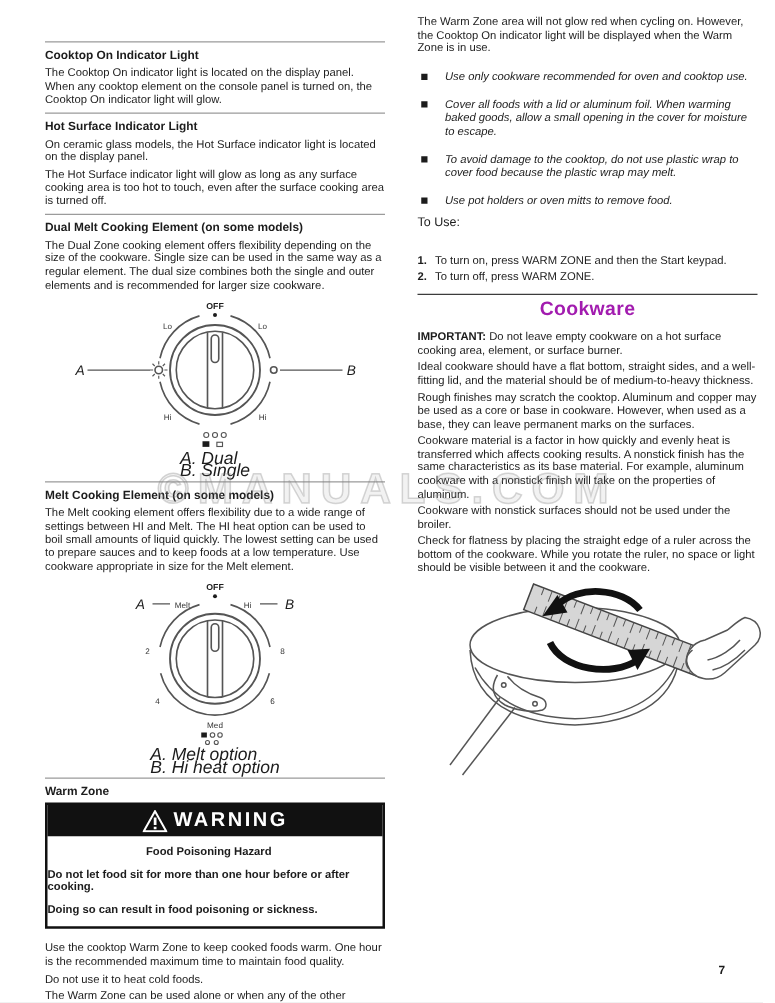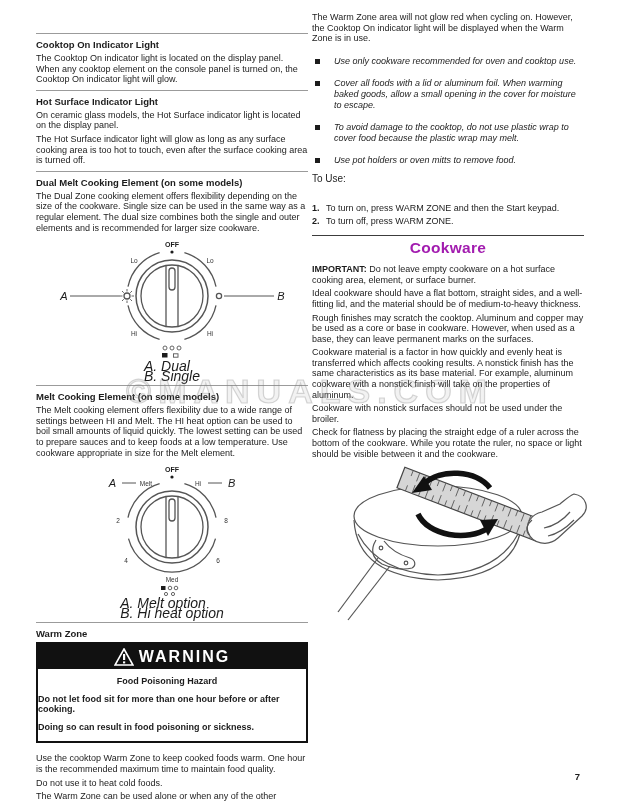--- a/index.html
+++ b/index.html
@@ -1,20 +1,20 @@
 <!DOCTYPE html>
 <html><head>
 <meta charset="utf-8">
 <style>
   html,body{margin:0;padding:0;background:#e8e8e8;}
   .page{position:relative;width:620px;height:802px;background:#fff;overflow:hidden;
         font-family:"Liberation Sans","DejaVu Sans",sans-serif;color:#1c1c1c;}
   .col{position:absolute;top:0;}
   .col-left{left:36px;width:272px;top:33px;}
-  .col-right{left:312px;width:272px;top:12px;}
+  .col-right{left:334px;width:272px;top:12px;}
   .hrule{border-top:1px solid #9b9b9b;height:0;margin:0 0 5px 0;}
   .hrule-dark{border-top:1.5px solid #3c3c3c;height:0;margin:9px 0 3px 0;}
   h3{font-size:9.5px;line-height:11px;margin:0 0 3px 0;font-weight:bold;}
   p{font-size:9px;line-height:10.6px;margin:0 0 5px 0;}
   .tight{margin-bottom:3px;}
   .kcap{text-align:center;font-size:14px;line-height:10px;font-style:italic;margin:1px 0 4px 0;}
   .kcap .inner{display:inline-block;text-align:left;}
   .knob-svg{display:block;margin:0 auto;}
   
   .warnbox{border:2px solid #111;margin:2px 0 10px 0;background:#fff;}

